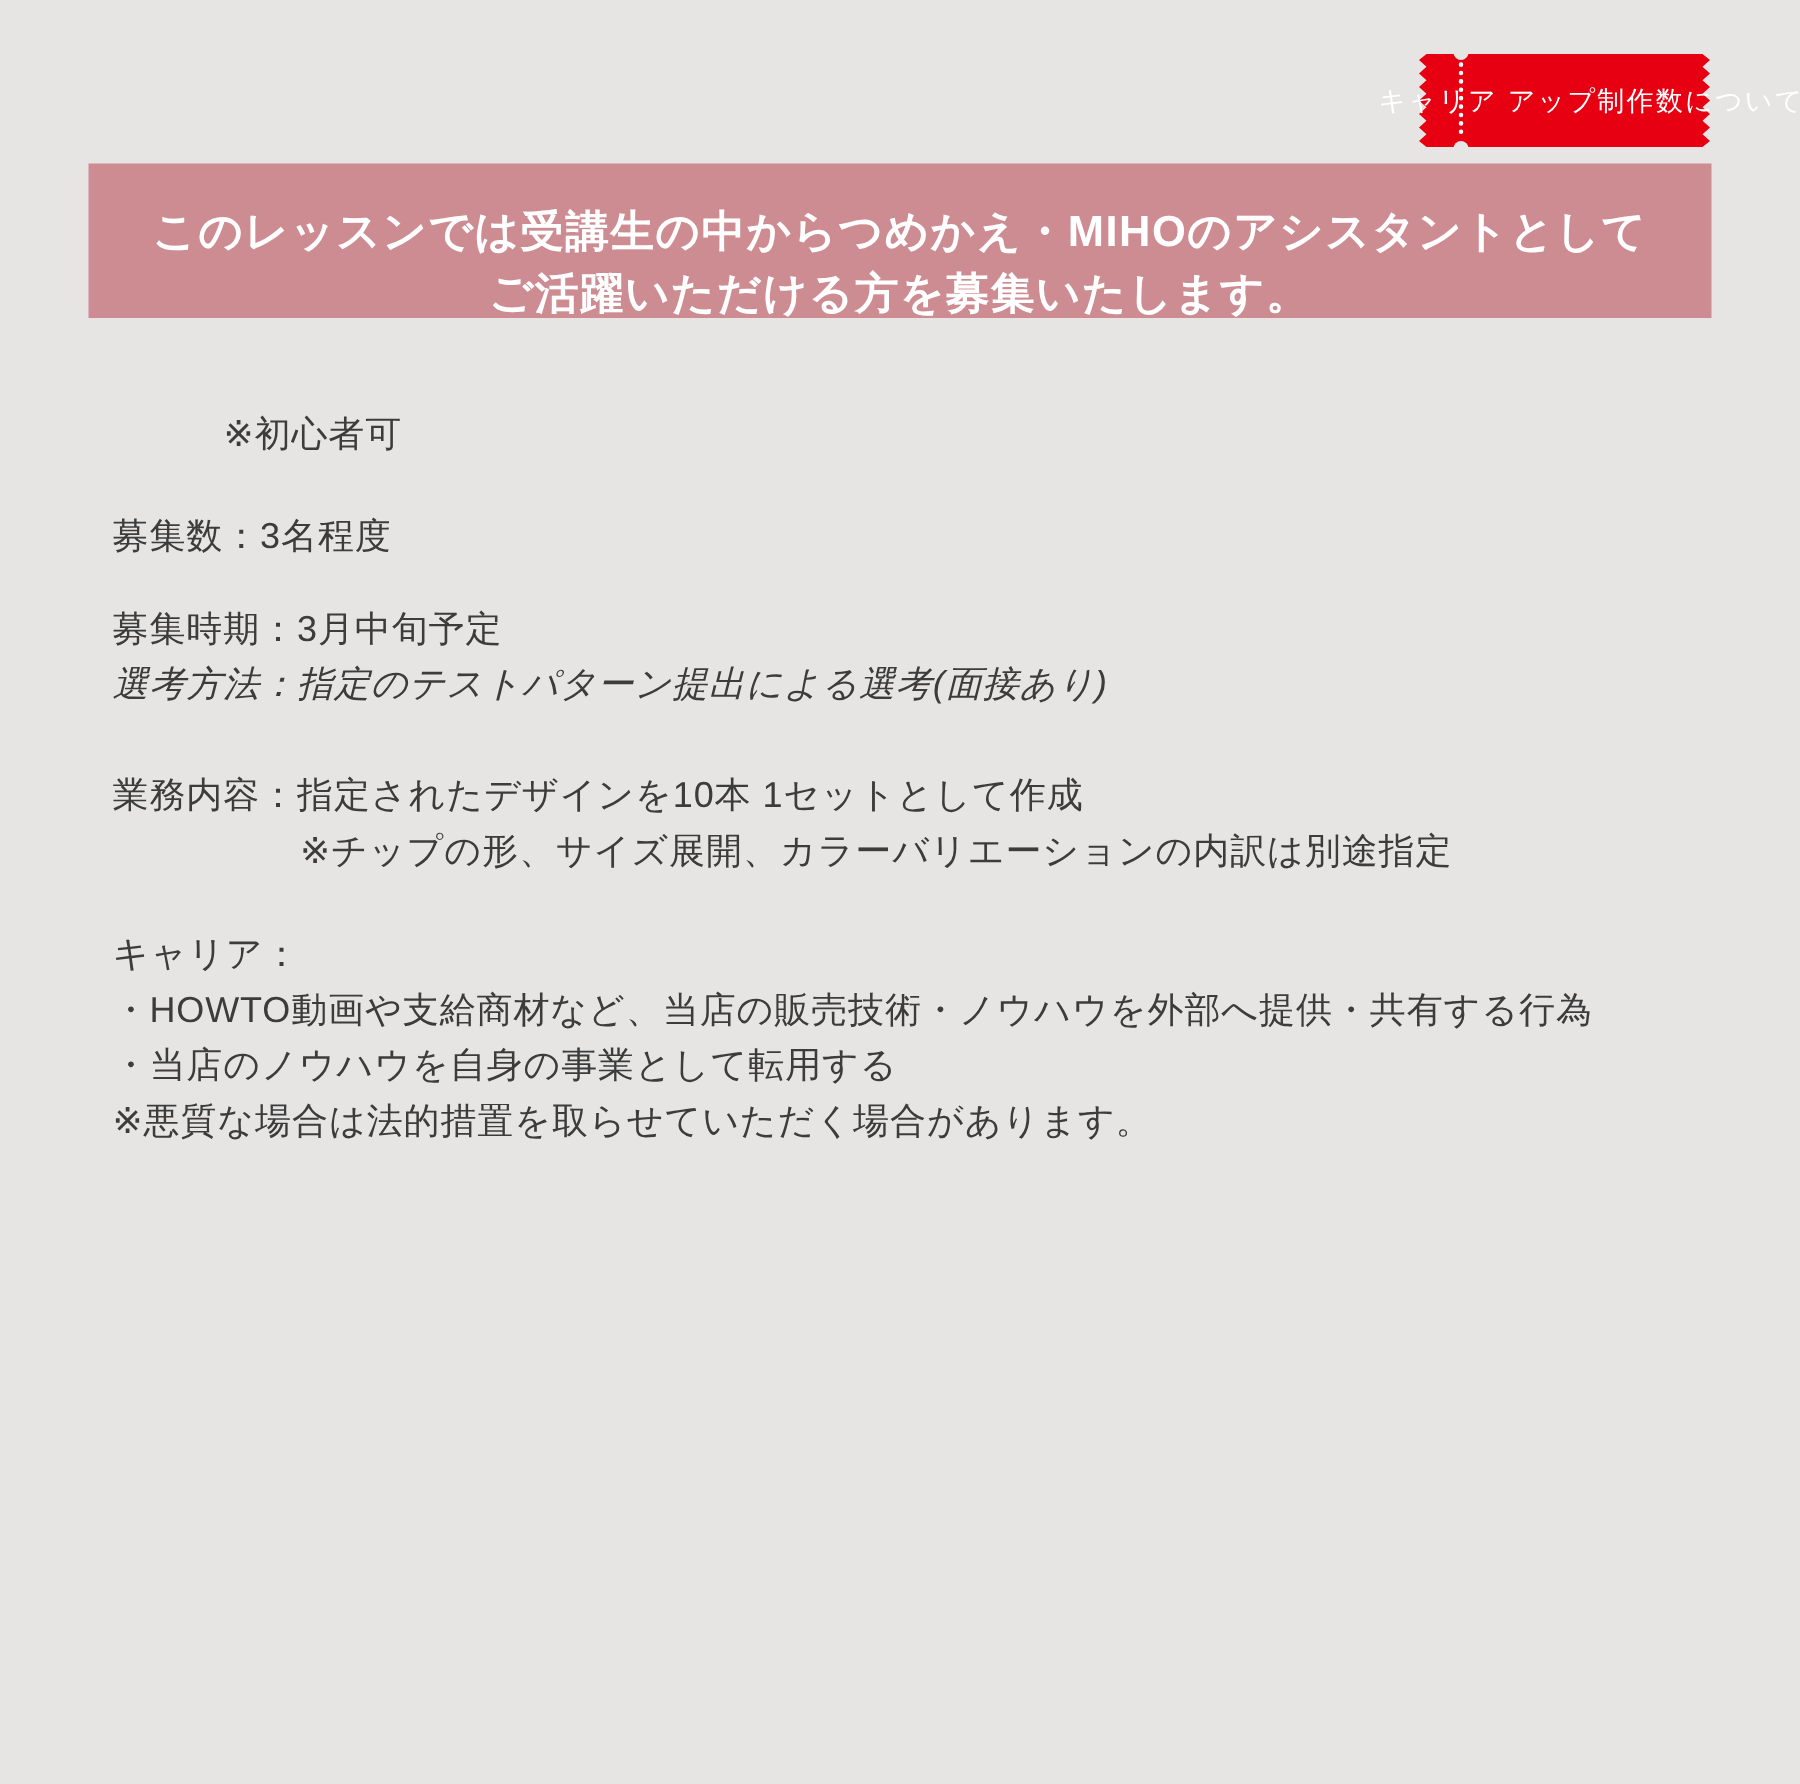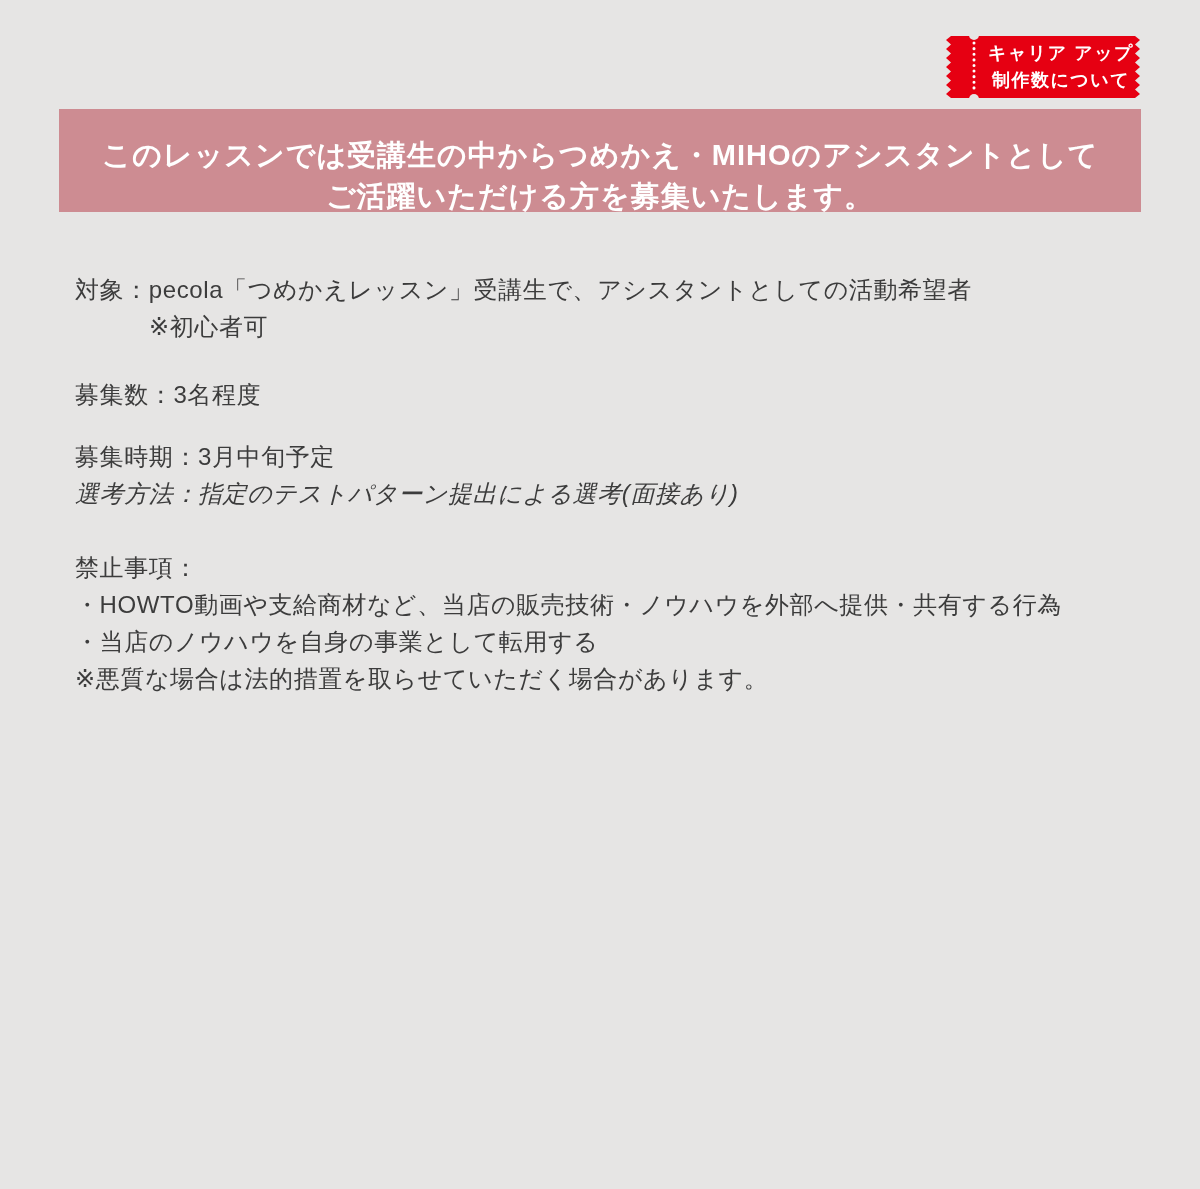--- a/index.html
+++ b/index.html
@@ -23,24 +23,24 @@
   
   .ticket{
     position:absolute;
     left:943px; top:36px;
     width:200px; height:62px;
   }
   .ticket svg{position:absolute;inset:0;display:block;}
   .ticket-text{
     position:absolute;
     left:36px; right:0; top:0; bottom:0;
-    display:flex; flex-direction:column;
+    display:flex; flex-direction:row;
     align-items:center; justify-content:center;
     color:var(--ticket-text);
-    font-weight:bold;
+    font-weight:normal;
     font-size:18px;
     line-height:27px;
     letter-spacing:1.5px;
     white-space:nowrap;
     text-align:center;
   }
 
   
   .banner{
     position:absolute;
@@ -95,38 +95,41 @@
 </div>
 
 <div class="banner">
   <div class="line">このレッスンでは受講生の中からつめかえ・MIHOのアシスタントとして</div>
   <div class="line">ご活躍いただける方を募集いたします。</div>
 </div>
 
 <div class="content">
 
   <div class="section sec-1">
-    <div class="line">対象：pecola「つめかえレッスン」受講生で、アシスタントとしての活動希望者</div>
     <div class="line indent-1">※初心者可</div>
   </div>
 
   <div class="section sec-2">
     <div class="line">募集数：3名程度</div>
   </div>
 
   <div class="section sec-3">
     <div class="line">募集時期：3月中旬予定</div>
   </div>
 
   <div class="section sec-4">
     <div class="line">選考方法：指定のテストパターン提出による選考(面接あり)</div>
   </div>
 
+  <div class="section sec-5">
+    <div class="line">業務内容：指定されたデザインを10本 1セットとして作成</div>
+    <div class="line indent-2">※チップの形、サイズ展開、カラーバリエーションの内訳は別途指定</div>
+  </div>
 
 
   <div class="section">
-    <div class="line">禁止事項：</div>
+    <div class="line">キャリア：</div>
     <div class="line">・HOWTO動画や支給商材など、当店の販売技術・ノウハウを外部へ提供・共有する行為</div>
     <div class="line">・当店のノウハウを自身の事業として転用する</div>
     <div class="line">※悪質な場合は法的措置を取らせていただく場合があります。</div>
   </div>
 
 </div>
 
 </body></html>

